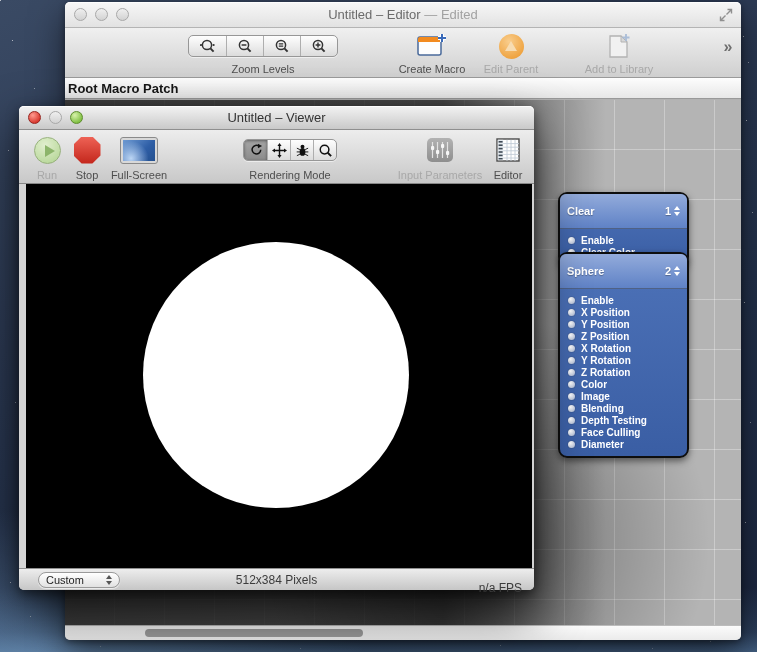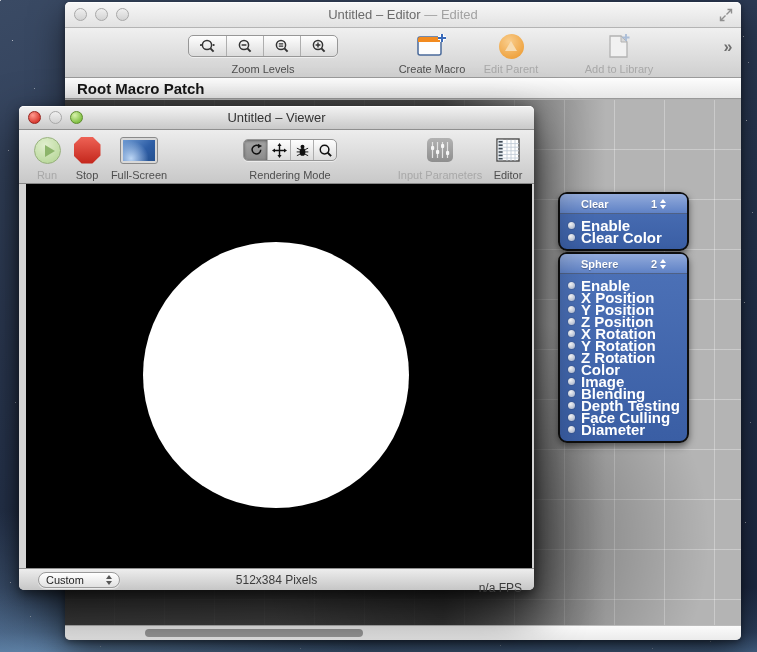--- a/index.html
+++ b/index.html
@@ -52,46 +52,46 @@
   .bk2{width:5px;height:26px;background:linear-gradient(#c2e48e,#8fc050);}
   .bk3{width:8px;height:26px;background:linear-gradient(#79b7ea,#3c76c4);}
   .bk4{width:8px;height:25px;background:linear-gradient(#bf8ae6,#8a4ec8);}
   .edit-parent-icon{width:25px;height:25px;border-radius:50%;background:radial-gradient(circle at 40% 30%,#f9cd8c,#eb9527);position:relative;}
   .edit-parent-icon i{position:absolute;left:50%;top:7px;transform:translateX(-50%);width:0;height:0;
     border-left:6px solid transparent;border-right:6px solid transparent;border-bottom:10px solid #f7dcb2;}
   .dark-params{width:26px;height:24px;border-radius:5px;background:linear-gradient(#5c5c5c,#262626);display:flex;align-items:center;justify-content:center;box-shadow:inset 0 1px 0 rgba(255,255,255,.25);}
   .gray-params{width:26px;height:24px;border-radius:5px;background:linear-gradient(#b2b2b2,#8e8e8e);display:flex;align-items:center;justify-content:center;}
   .chevrons{font-size:16px;font-weight:bold;color:#6e6e6e;letter-spacing:-2px;}
   .breadcrumb-bar{height:21px;background:linear-gradient(#fdfdfd,#e7e7e7);border-bottom:1px solid #999;
-    display:flex;align-items:center;padding-left:12px;font-size:15px;font-weight:bold;color:#161616;}
+    display:flex;align-items:center;padding-left:3px;font-size:13px;font-weight:bold;color:#161616;}
   .canvas{position:absolute;left:0;top:98px;right:0;bottom:15px;
     background:
       radial-gradient(circle 300px at 420px 440px, rgba(0,0,0,.42), transparent 75%),
       linear-gradient(to right, rgba(28,28,28,.78) 0%, rgba(28,28,28,.72) 56%, rgba(28,28,28,0) 80%),
       repeating-linear-gradient(to right, transparent 0 49px, rgba(255,255,255,.3) 49px 50px),
       repeating-linear-gradient(to bottom, transparent 0 49px, rgba(255,255,255,.3) 49px 50px),
       linear-gradient(#b4b4b4,#b4b4b4);}
   .scrollstrip{position:absolute;left:0;right:0;bottom:0;height:15px;background:linear-gradient(#fbfbfb,#ebebeb);
     border-top:1px solid #bcbcbc;border-radius:0 0 5px 5px;}
   .hthumb{position:absolute;left:80px;top:3px;width:218px;height:8px;border-radius:4px;background:#9b9b9b;}
   
   .node{position:absolute;left:493px;width:131px;border:2px solid #0e0e0e;border-radius:9px;
     background:linear-gradient(#4d72b8,#3a5ea4);box-shadow:0 3px 7px rgba(0,0,0,.5);z-index:2;}
   .node-clear{top:190px;} .node-sphere{top:250px;}
-  .node-header{height:20px;display:flex;align-items:center;padding:0 21px;border-radius:6px 6px 0 0;
+  .node-header{height:35px;display:flex;align-items:center;padding:0 7px;border-radius:6px 6px 0 0;
     background:linear-gradient(#93abdb,#5f82c6);border-bottom:1px solid rgba(12,24,48,.5);
     color:#fff;font-size:11px;font-weight:bold;text-shadow:0 1px 1px rgba(0,0,0,.3);}
   .node-header .layer{margin-left:auto;display:flex;align-items:center;gap:3px;}
   .spin{display:inline-flex;flex-direction:column;gap:2px;}
   .spin i{width:0;height:0;border-left:3px solid transparent;border-right:3px solid transparent;}
   .spin .up{border-bottom:4px solid #fff;}
   .spin .down{border-top:4px solid #fff;}
   .spin.dark .up{border-bottom-color:#555;} .spin.dark .down{border-top-color:#555;}
   .ports{list-style:none;padding:5px 0 6px 8px;}
-  .ports li{display:flex;align-items:center;gap:6px;height:12px;color:#fff;font-size:15px;font-weight:bold;}
+  .ports li{display:flex;align-items:center;gap:6px;height:12px;color:#fff;font-size:10px;font-weight:bold;}
   .port-dot{flex:0 0 auto;width:7px;height:7px;border-radius:50%;background:radial-gradient(circle at 35% 30%,#fff,#b9c4da 75%);box-shadow:0 0 1px rgba(0,0,0,.7);}
   
   .viewer-window{left:19px;top:106px;width:515px;height:484px;background:#d4d4d4;
     box-shadow:0 22px 50px rgba(0,0,0,.7),0 4px 12px rgba(0,0,0,.5);z-index:3;}
   .viewer-window .titlebar{height:24px;background:linear-gradient(#f3f3f3,#c9c9c9);border-bottom:1px solid #8f8f8f;}
   .viewer-window .title{color:#333;}
   .viewer-window .lights{top:5px;}
   .toolbar-viewer{height:54px;position:relative;background:linear-gradient(#ededed,#c8c8c8);border-bottom:1px solid #878787;}
   .toolbar-viewer .titem{top:5px;height:46px;}
   .run-icon{width:27px;height:27px;border-radius:50%;border:1px solid #8aa86b;position:relative;opacity:.85;

